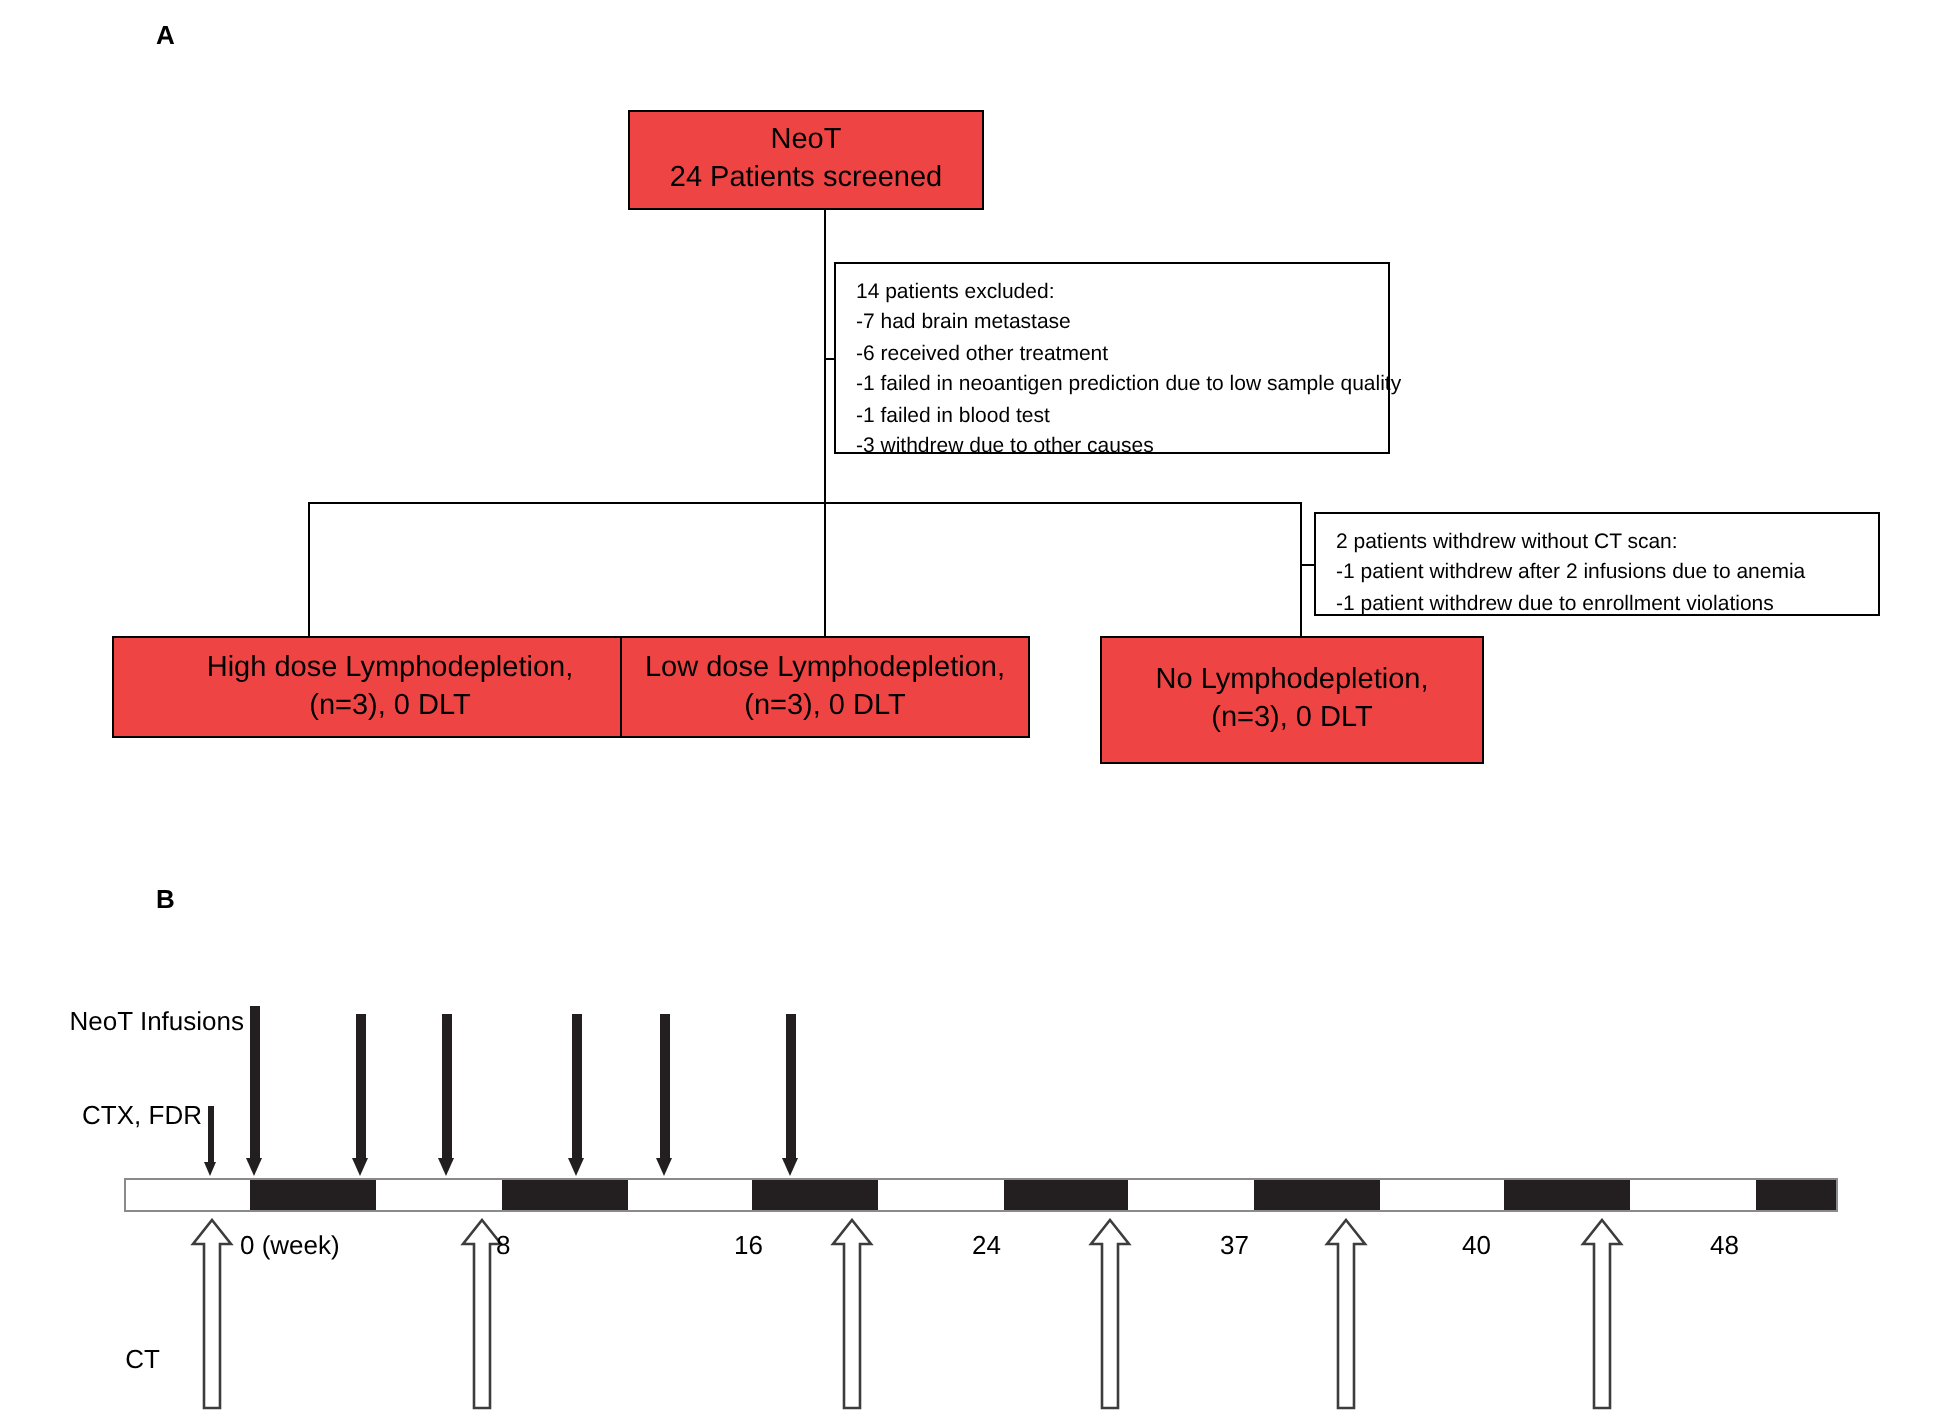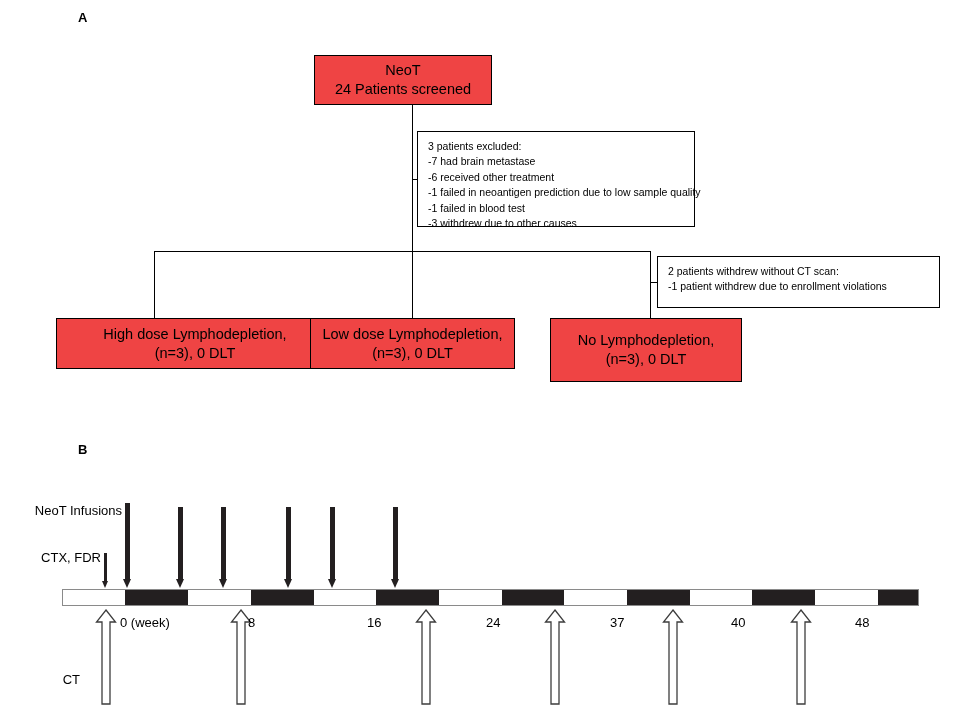--- a/index.html
+++ b/index.html
@@ -140,38 +140,39 @@
   <div class="panel-letter abs" style="left:78px; top:10px;">A</div>
 
   <div class="flow-box" style="left:314px; top:55px; width:178px; height:50px;">
     <span class="ln">NeoT</span>
     <span class="ln">24 Patients screened</span>
   </div>
 
   <div class="conn-v" style="left:412px; top:105px; height:147px;"></div>
 
   <div class="note-box" style="left:417px; top:131px; width:278px; height:96px;">
-    <span class="ln">3 patients excluded:</span>
+    <span class="ln">14 patients excluded:</span>
     <span class="ln">-7 had brain metastase</span>
     <span class="ln">-6 received other treatment</span>
     <span class="ln">-1 failed in neoantigen prediction due to low sample quality</span>
     <span class="ln">-1 failed in blood test</span>
     <span class="ln">-3 withdrew due to other causes</span>
   </div>
 
   <div class="conn-h" style="left:412px; top:179px; width:6px;"></div>
 
   <div class="conn-h" style="left:154px; top:251px; width:497px;"></div>
 
   <div class="conn-v" style="left:154px; top:251px; height:67px;"></div>
   <div class="conn-v" style="left:412px; top:251px; height:67px;"></div>
   <div class="conn-v" style="left:650px; top:251px; height:67px;"></div>
 
   <div class="note-box" style="left:657px; top:256px; width:283px; height:52px;">
     <span class="ln">2 patients withdrew without CT scan:</span>
+    <span class="ln">-1 patient withdrew after 2 infusions due to anemia</span>
     <span class="ln">-1 patient withdrew due to enrollment violations</span>
   </div>
   <div class="conn-h" style="left:650px; top:282px; width:8px;"></div>
 
   <div class="flow-box" style="left:56px; top:318px; width:256px; height:51px;padding-left:22px;">
     <span class="ln">High dose Lymphodepletion,</span>
     <span class="ln">(n=3), 0 DLT</span>
   </div>
 
   <div class="flow-box" style="left:310px; top:318px; width:205px; height:51px;">

